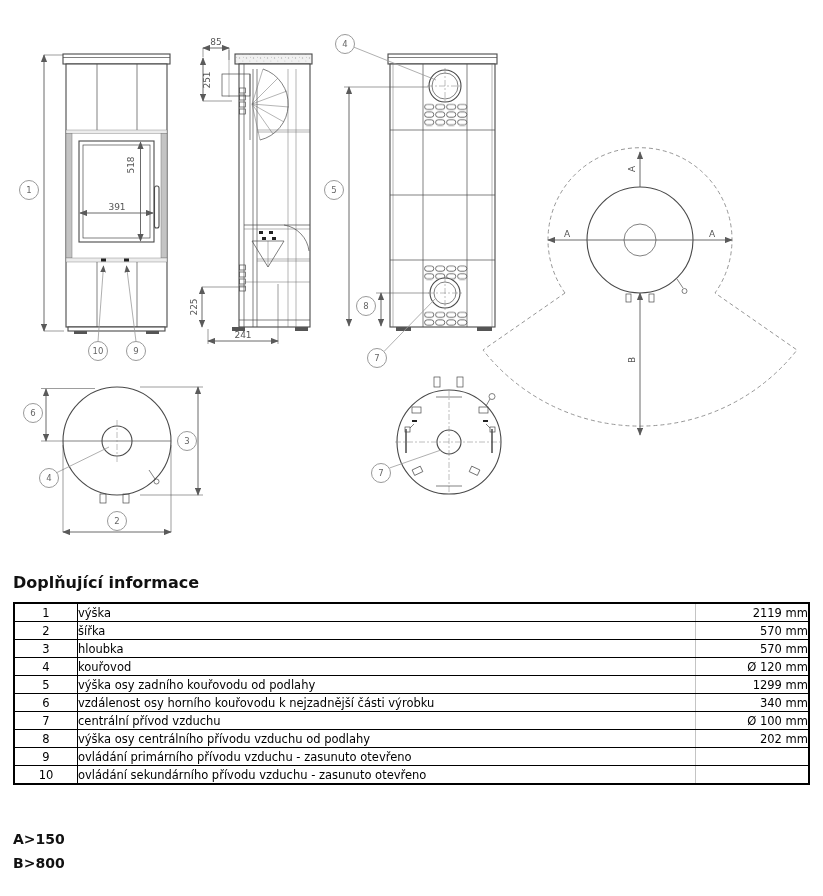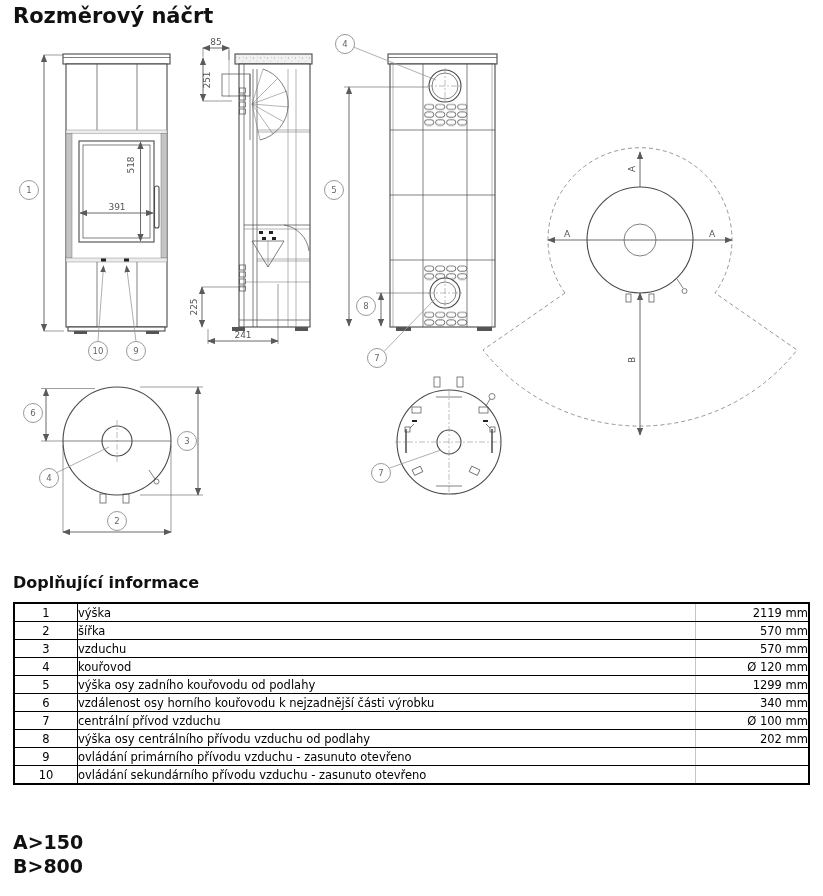--- a/index.html
+++ b/index.html
@@ -24,30 +24,29 @@
   .grayfill{fill:#c4c4c4;stroke:#7a7a7a;stroke-width:0.5;}
   .ltfill{fill:#ececec;stroke:#7a7a7a;stroke-width:0.4;}
 
   table.info{position:absolute;left:13px;top:602px;width:797px;border-collapse:collapse;
              table-layout:fixed;font-size:11.5px;color:#000;border:2px solid #000;}
   table.info td{border-top:1.5px solid #000;border-bottom:1.5px solid #000;height:17px;
                 padding:0;white-space:nowrap;overflow:hidden;}
   td.c-num{width:62px;text-align:center;border-right:1.5px solid #000;}
   td.c-desc{padding-left:10px;}
   td.c-val{width:112px;text-align:right;padding-right:5px;border-left:1px solid #c4c4c4;}
-  .note{position:absolute;left:13px;font-size:19px;font-weight:bold;color:#111;}
+  .note{position:absolute;left:13px;font-size:14px;font-weight:bold;color:#111;}
   #note-a{top:831px;}
   #note-b{top:855px;}
 </style>
 </head>
 <body>
 
 <div id="page">
 
-  <div class="title">Rozměrový náčrt</div>
 
   <svg id="drawing-svg" width="823" height="565" viewBox="0 0 823 565">
     <defs>
       <marker id="arr" viewBox="0 0 10 8" refX="9" refY="4" markerWidth="9" markerHeight="7" orient="auto-start-reverse">
           <path d="M0,0 L10,4 L0,8 z" fill="#5a5a5a"></path>
         </marker>
       <pattern id="speckle" width="7" height="7" patternUnits="userSpaceOnUse">
         <rect width="7" height="7" fill="#f1f1f1"></rect>
         <circle cx="1.5" cy="2" r="0.7" fill="#b3b3b3"></circle>
         <circle cx="4.8" cy="5" r="0.6" fill="#c7c7c7"></circle>
@@ -323,21 +322,21 @@
         <td class="c-desc">výška</td>
         <td class="c-val">2119 mm</td>
       </tr>
       <tr>
         <td class="c-num">2</td>
         <td class="c-desc">šířka</td>
         <td class="c-val">570 mm</td>
       </tr>
       <tr>
         <td class="c-num">3</td>
-        <td class="c-desc">vzduchu</td>
+        <td class="c-desc">hloubka</td>
         <td class="c-val">570 mm</td>
       </tr>
       <tr>
         <td class="c-num">4</td>
         <td class="c-desc">kouřovod</td>
         <td class="c-val">Ø 120 mm</td>
       </tr>
       <tr>
         <td class="c-num">5</td>
         <td class="c-desc">výška osy zadního kouřovodu od podlahy</td>

